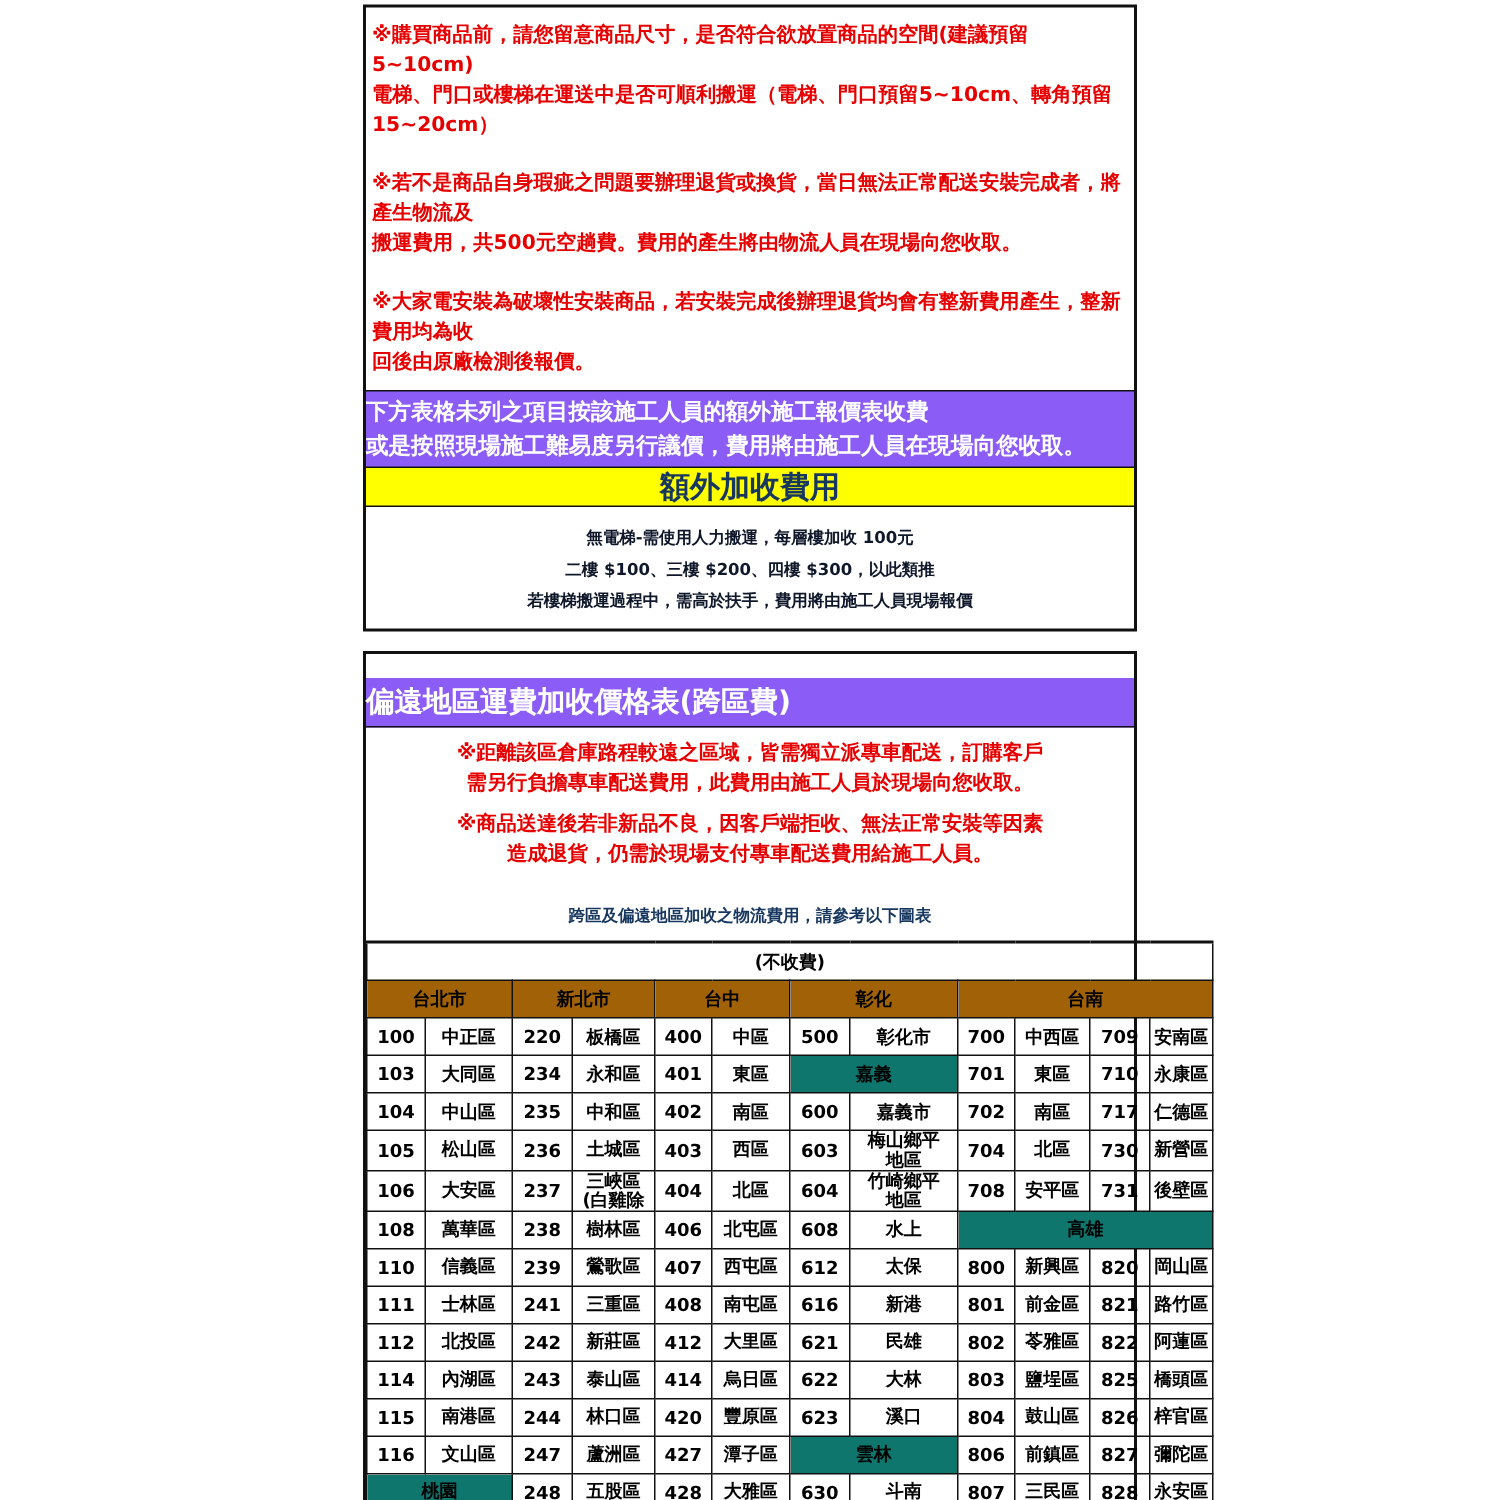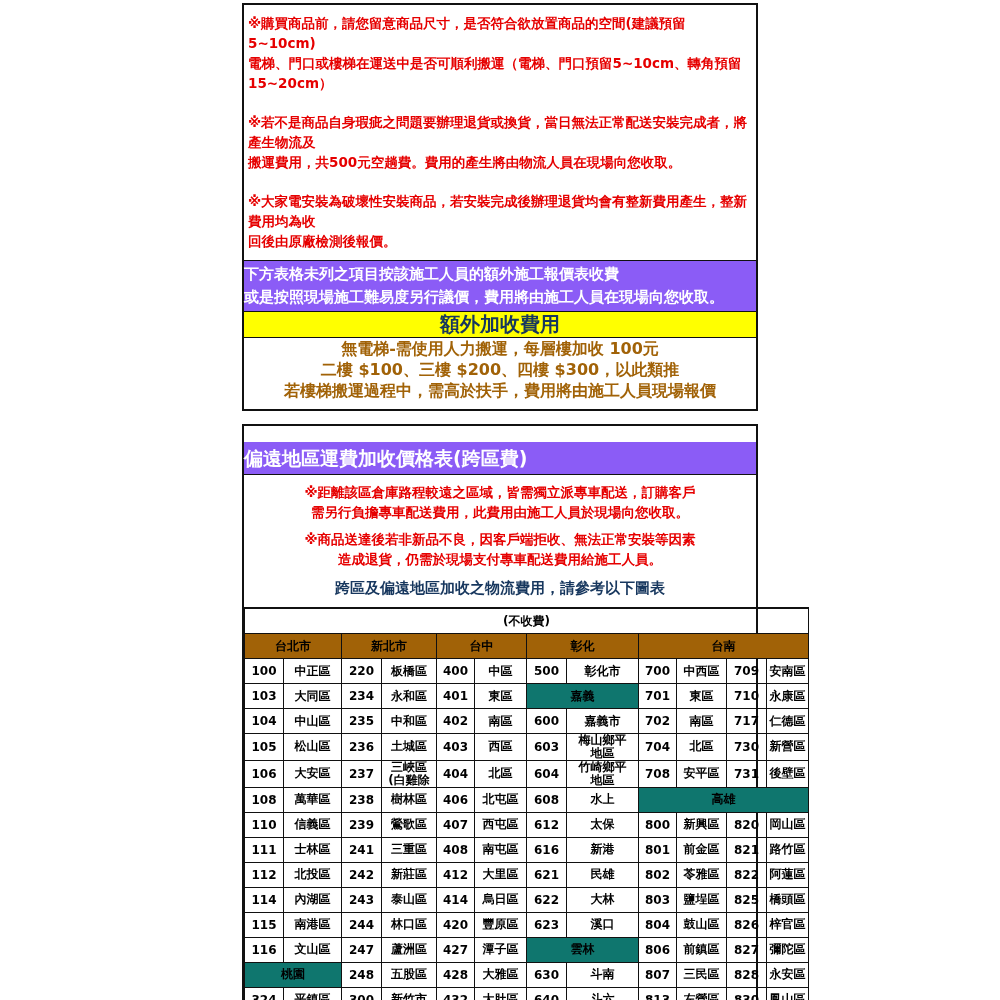--- a/index.html
+++ b/index.html
@@ -11,27 +11,27 @@
   .red-para{color:#e60000;font-weight:bold;font-size:13.5px;line-height:20px;
     margin:0;padding:8px 4px 0 4px;white-space:pre-line;}
   #notice-box .red-para{text-align:left;}
   .spacer{height:11px;}
 
   .blue-banner{background:#8b5cf6;color:#ffffff;font-weight:bold;text-align:left;
     font-size:15px;line-height:23px;padding:2px 0;margin-top:9px;white-space:pre-line;
     border-top:1px solid #111;border-bottom:1px solid #111;}
   .yellow-band{background:#ffff00;color:#17375e;font-weight:bold;text-align:center;
     font-size:20px;line-height:22px;padding:1px 0 2px 0;border-bottom:1px solid #111;}
-  .fee-lines{color:#a16207;font-size:16px;font-weight:bold;line-height:21px;text-align:center;
-    padding:0 0 2px 0;white-space:pre-line;}
+  .fee-lines{color:#0f172a;font-size:11px;font-weight:bold;line-height:21px;text-align:center;
+    padding:10px 0 2px 0;white-space:pre-line;}
 
   #remote-title{margin-top:16px;border-top:none;font-size:19px;line-height:26px;padding:3px 0;}
   #remote-box .red-para{text-align:center;padding-top:7px;}
-  .navy-line{color:#17375e;font-weight:bold;font-size:15px;text-align:center;
-    margin:10px 0 9px 0;}
+  .navy-line{color:#17375e;font-weight:bold;font-size:11px;text-align:center;
+    margin:24px 0 9px 0;}
 
   table.fee-table{width:100%;border-collapse:collapse;table-layout:fixed;border-top:2px solid #111;}
   table.fee-table td{border:1px solid #111;text-align:center;vertical-align:middle;
     font-weight:bold;font-size:12px;color:#000;height:24px;padding:0;overflow:hidden;}
   td.free-cell{height:26px;font-size:13.5px;border-bottom:1px solid #111;}
   td.region-cell{background:#a16207;font-size:13px;height:25px;}
   td.group-cell{background:#0f766e;font-size:12.5px;}
   td.multi{font-size:9.5px;line-height:1.08;white-space:pre-line;}
 </style>
 </head>

